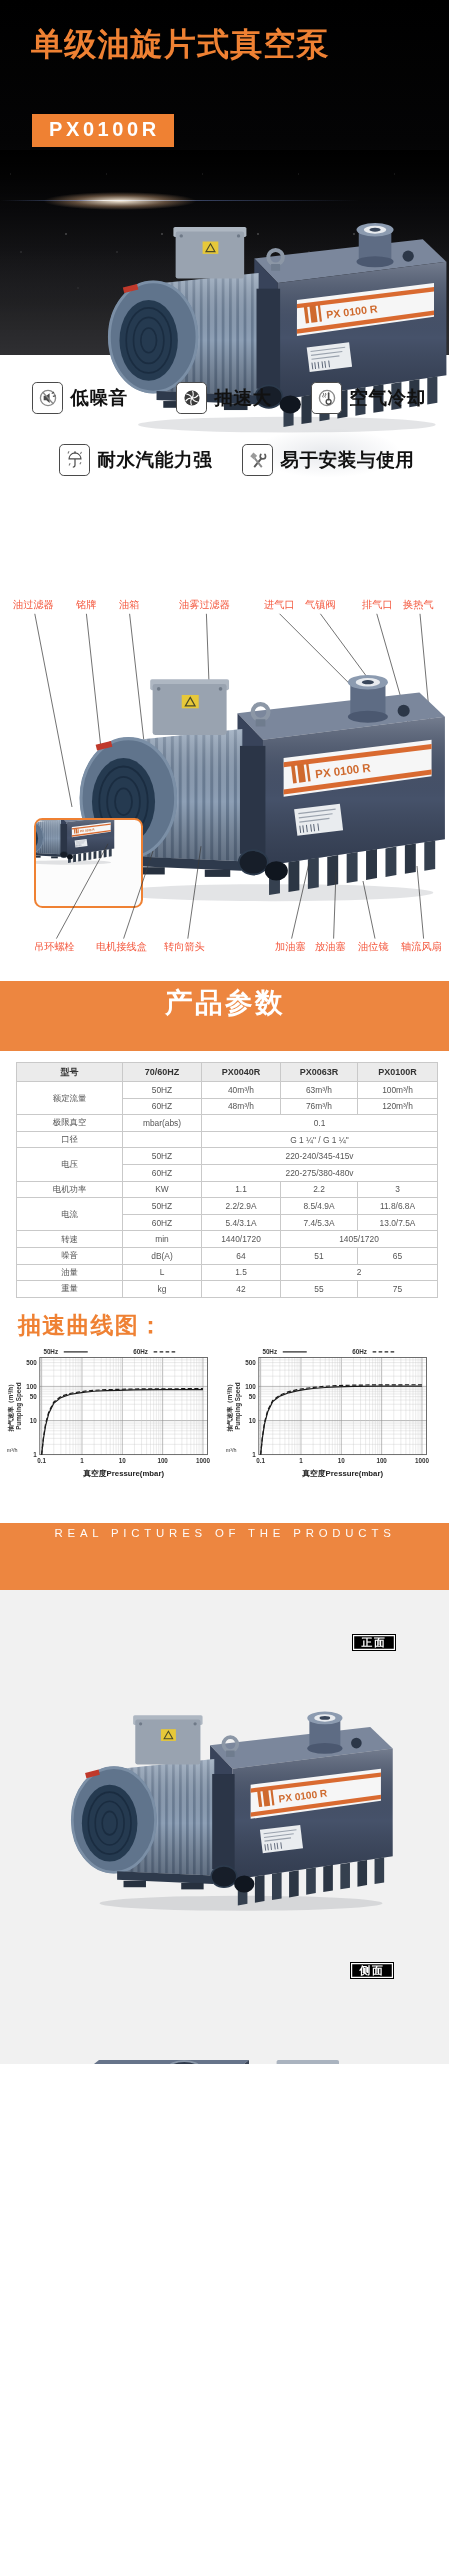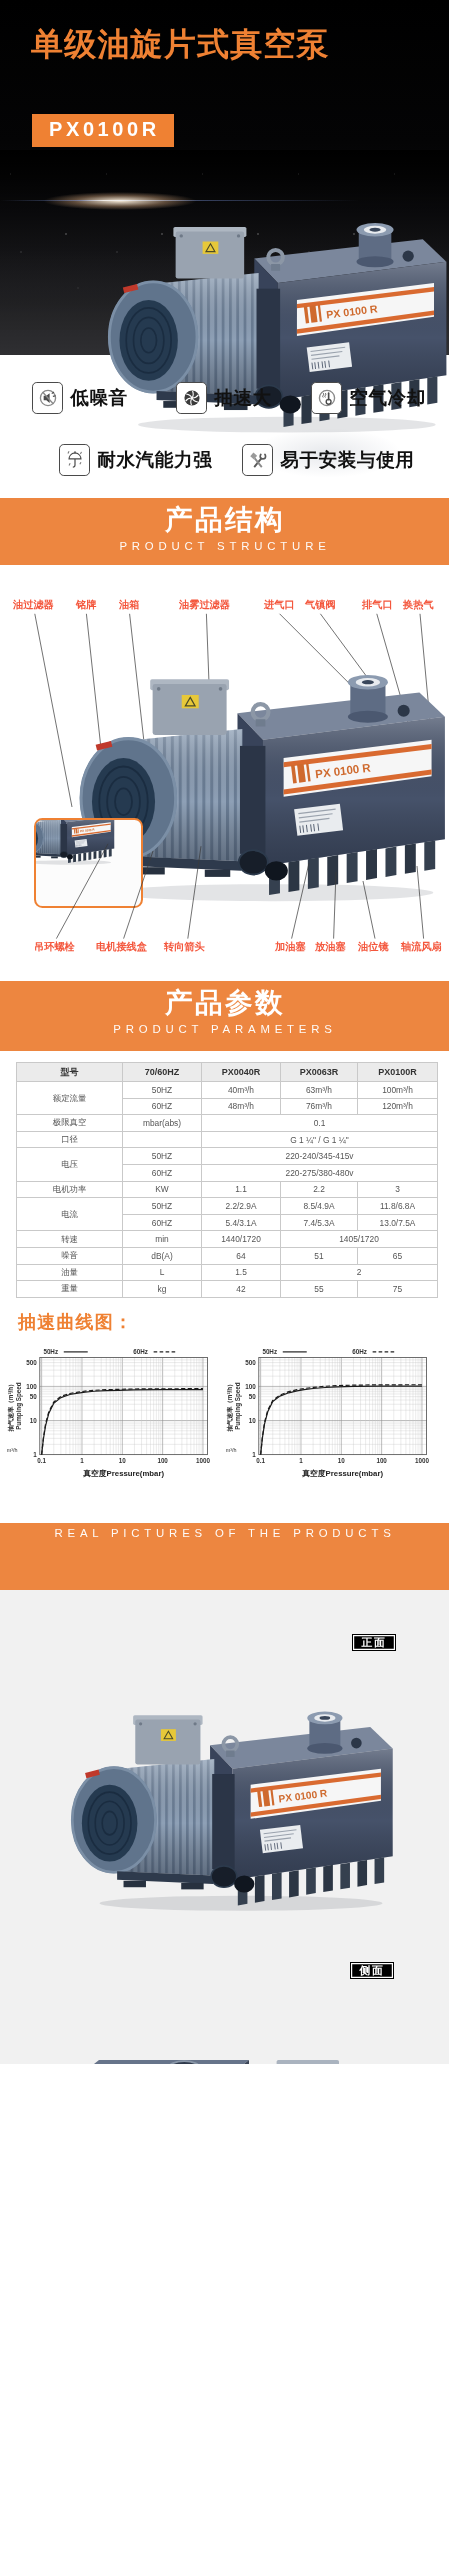--- a/index.html
+++ b/index.html
@@ -36,34 +36,34 @@
   .feat .fi{width:31px;height:32px;border:1.2px solid #4a4a4a;border-radius:4.8px;background:#fff;
     display:flex;align-items:center;justify-content:center;box-sizing:border-box;}
   .feat .fl{margin-left:7.2px;font-size:18.6px;font-weight:900;color:#111;white-space:nowrap;letter-spacing:0.6px;}
 
   
   .banner{position:absolute;left:0;width:450px;background:#ED8640;color:#fff;text-align:center;}
   .banner .bt{font-size:27.6px;font-weight:900;letter-spacing:2.4px;padding-top:7.2px;line-height:1.1;}
   .banner .bs{font-size:11.4px;font-weight:400;letter-spacing:4.8px;margin-top:4.2px;opacity:.96;}
 
   
-  .slabel{position:absolute;font-size:10.2px;font-weight:700;color:#f4573d;white-space:nowrap;}
+  .slabel{position:absolute;font-size:10.2px;font-weight:400;color:#f4573d;white-space:nowrap;}
   .leads{position:absolute;pointer-events:none;}
   .inset{position:absolute;left:34px;top:818px;width:109px;height:90px;border:2.4px solid #ef8133;border-radius:8.4px;
     background:#fcfcfc;overflow:hidden;box-sizing:border-box;}
 
   
   .spec-table{position:absolute;left:16px;top:1062px;width:420px;border-collapse:collapse;font-size:8.4px;color:#555;
     text-align:center;table-layout:fixed;}
   .spec-table th,.spec-table td{border:0.6px solid #c9c9c9;padding:0 1.8px;overflow:hidden;margin-left:48px;}
   .spec-table th{height:18px;background:#ebebeb;font-weight:700;color:#333;font-size:9px;}
   .spec-table td{height:15.6px;font-weight:400;background:#fff;}
 
   
-  .curve-heading{position:absolute;left:18px;top:1310px;font-size:18px;font-weight:800;color:#ef8133;letter-spacing:1.2px;}
+  .curve-heading{position:absolute;left:18px;top:1310px;font-size:23px;font-weight:800;color:#ef8133;letter-spacing:1.2px;}
   .curve-chart{position:absolute;top:1348px;width:211px;height:133px;font-family:inherit;}
   .curve-chart.c0{left:4.8px;} .curve-chart.c1{left:224px;}
   .curve-chart .tick{font-size:10.5px;font-weight:700;fill:#333;}
   .curve-chart .axis-label{font-size:13px;font-weight:700;fill:#222;}
   .curve-chart .ylab{font-size:10.5px;font-weight:700;fill:#333;}
   .curve-chart .unit{font-size:9px;fill:#333;}
 
   
   .photos-bg{position:absolute;left:0;top:1590px;width:450px;height:986px;background:#f1f1f1;}
   .photo-badge{position:absolute;width:44px;height:17.4px;background:#000;border:1.2px solid #000;box-sizing:border-box;
@@ -246,24 +246,20 @@
           <line x1="11" y1="37" x2="25" y2="20" stroke="#5a5a5a" stroke-width="3.5"></line>
           <circle cx="27" cy="17" r="5" stroke="#5a5a5a" stroke-width="3" fill="none" stroke-dasharray="20 6"></circle>
           <line x1="25" y1="37" x2="12" y2="21" stroke="#8a8a8a" stroke-width="3.5"></line>
           <rect x="6" y="12" width="9" height="9" fill="#9a9a9a" transform="rotate(40 10 16)"></rect>
         </svg>
       </span>
       <span class="fl">易于安装与使用</span>
     </div>
   </section>
 
-  <div class="banner" style="top:498px;height:67px">
-    <div class="bt">产品结构</div>
-    <div class="bs">PRODUCT STRUCTURE</div>
-  </div>
 
   <section>
     <span class="slabel" style="left:13px;top:598px">油过滤器</span>
     <span class="slabel" style="left:76px;top:598px">铭牌</span>
     <span class="slabel" style="left:119px;top:598px">油箱</span>
     <span class="slabel" style="left:179px;top:598px">油雾过滤器</span>
     <span class="slabel" style="left:264px;top:598px">进气口</span>
     <span class="slabel" style="left:305px;top:598px">气镇阀</span>
     <span class="slabel" style="left:362px;top:598px">排气口</span>
     <span class="slabel" style="left:403px;top:598px">换热气</span>
@@ -307,21 +303,20 @@
     <span class="slabel" style="left:96px;top:940px">电机接线盒</span>
     <span class="slabel" style="left:164px;top:940px">转向箭头</span>
     <span class="slabel" style="left:275px;top:940px">加油塞</span>
     <span class="slabel" style="left:315px;top:940px">放油塞</span>
     <span class="slabel" style="left:358px;top:940px">油位镜</span>
     <span class="slabel" style="left:401px;top:940px">轴流风扇</span>
   </section>
 
   <div class="banner" style="top:981px;height:70px">
     <div class="bt">产品参数</div>
-    <div class="bs">PRODUCT PARAMETERS</div>
   </div>
 
   <table class="spec-table">
     <colgroup>
         <col style="width:106px">
         <col style="width:79px">
         <col style="width:79px">
         <col style="width:77px">
         <col style="width:80px">
       </colgroup>

